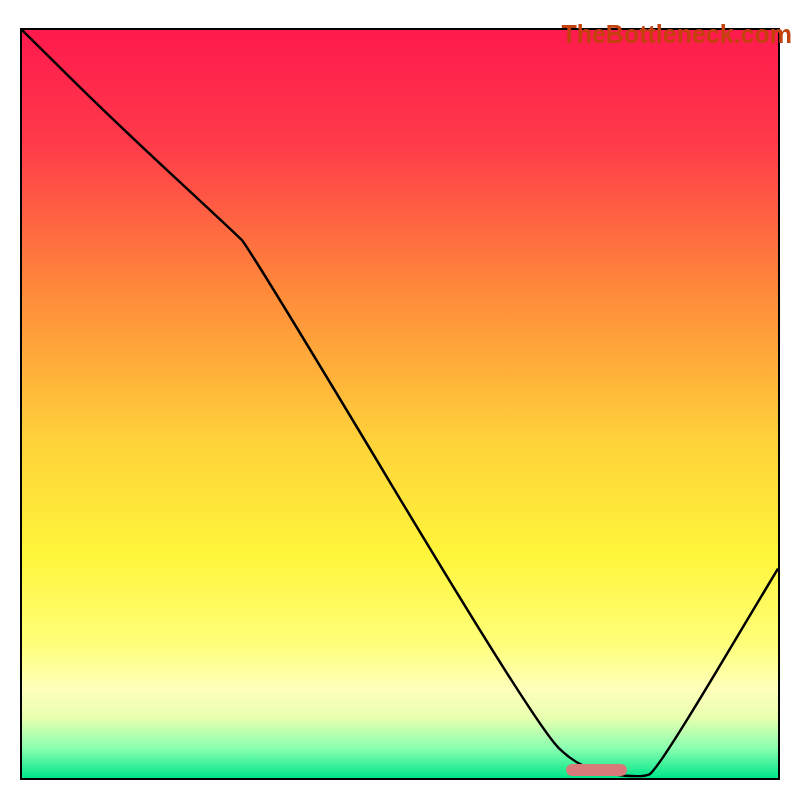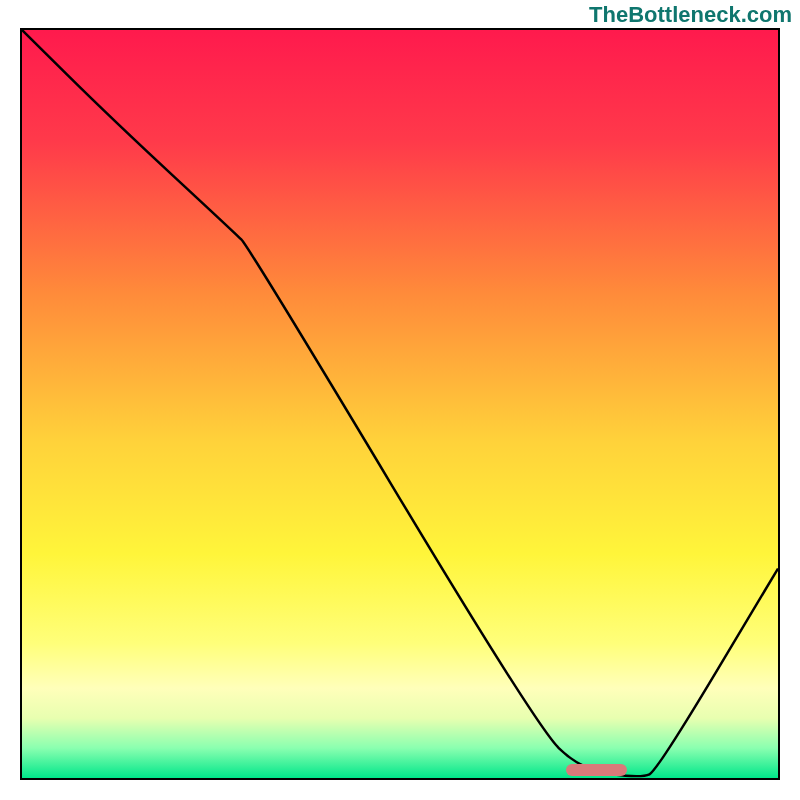--- a/index.html
+++ b/index.html
@@ -11,24 +11,24 @@
     font-family: Arial, sans-serif;
     overflow: hidden;
   }
   .container {
     position: relative;
     width: 800px;
     height: 800px;
   }
   .watermark {
     position: absolute;
-    top: 2px;
+    top: 20px;
     right: 8px;
-    color: #0f766e;
-    font-size: 22px;
+    color: #c2410c;
+    font-size: 25px;
     font-weight: bold;
     z-index: 10;
   }
   .chart-area {
     position: absolute;
     left: 20px;
     top: 28px;
     width: 760px;
     height: 752px;
     border: 2px solid #000000;

